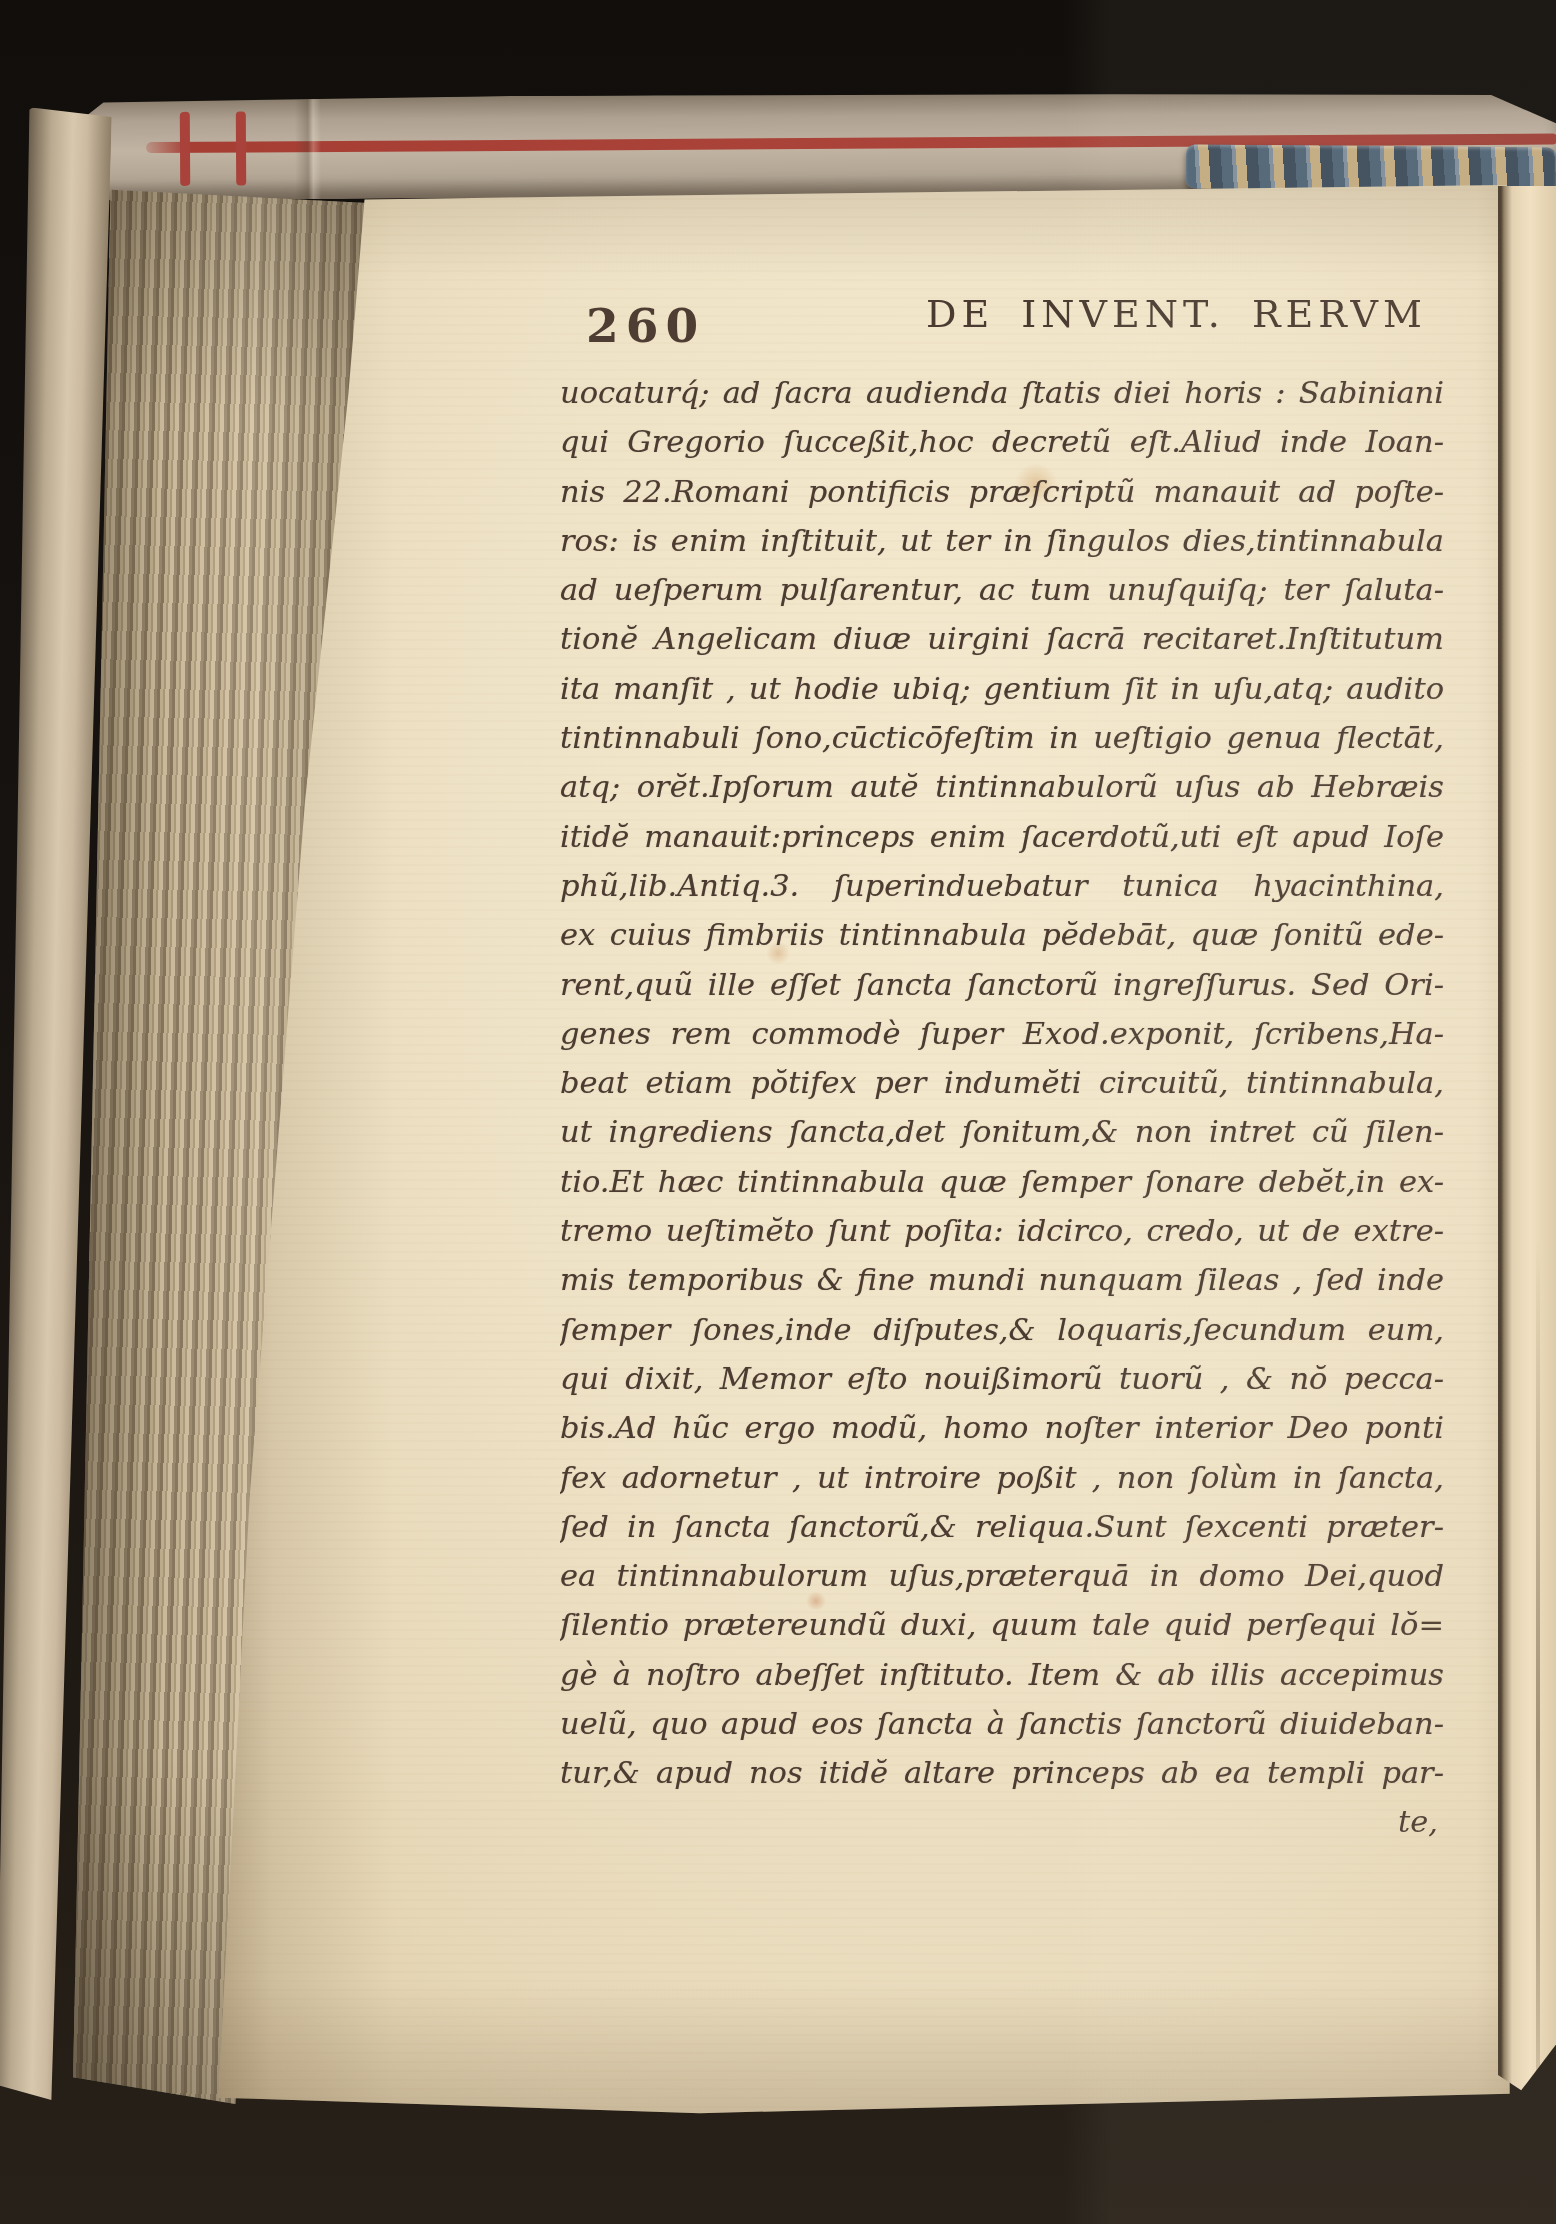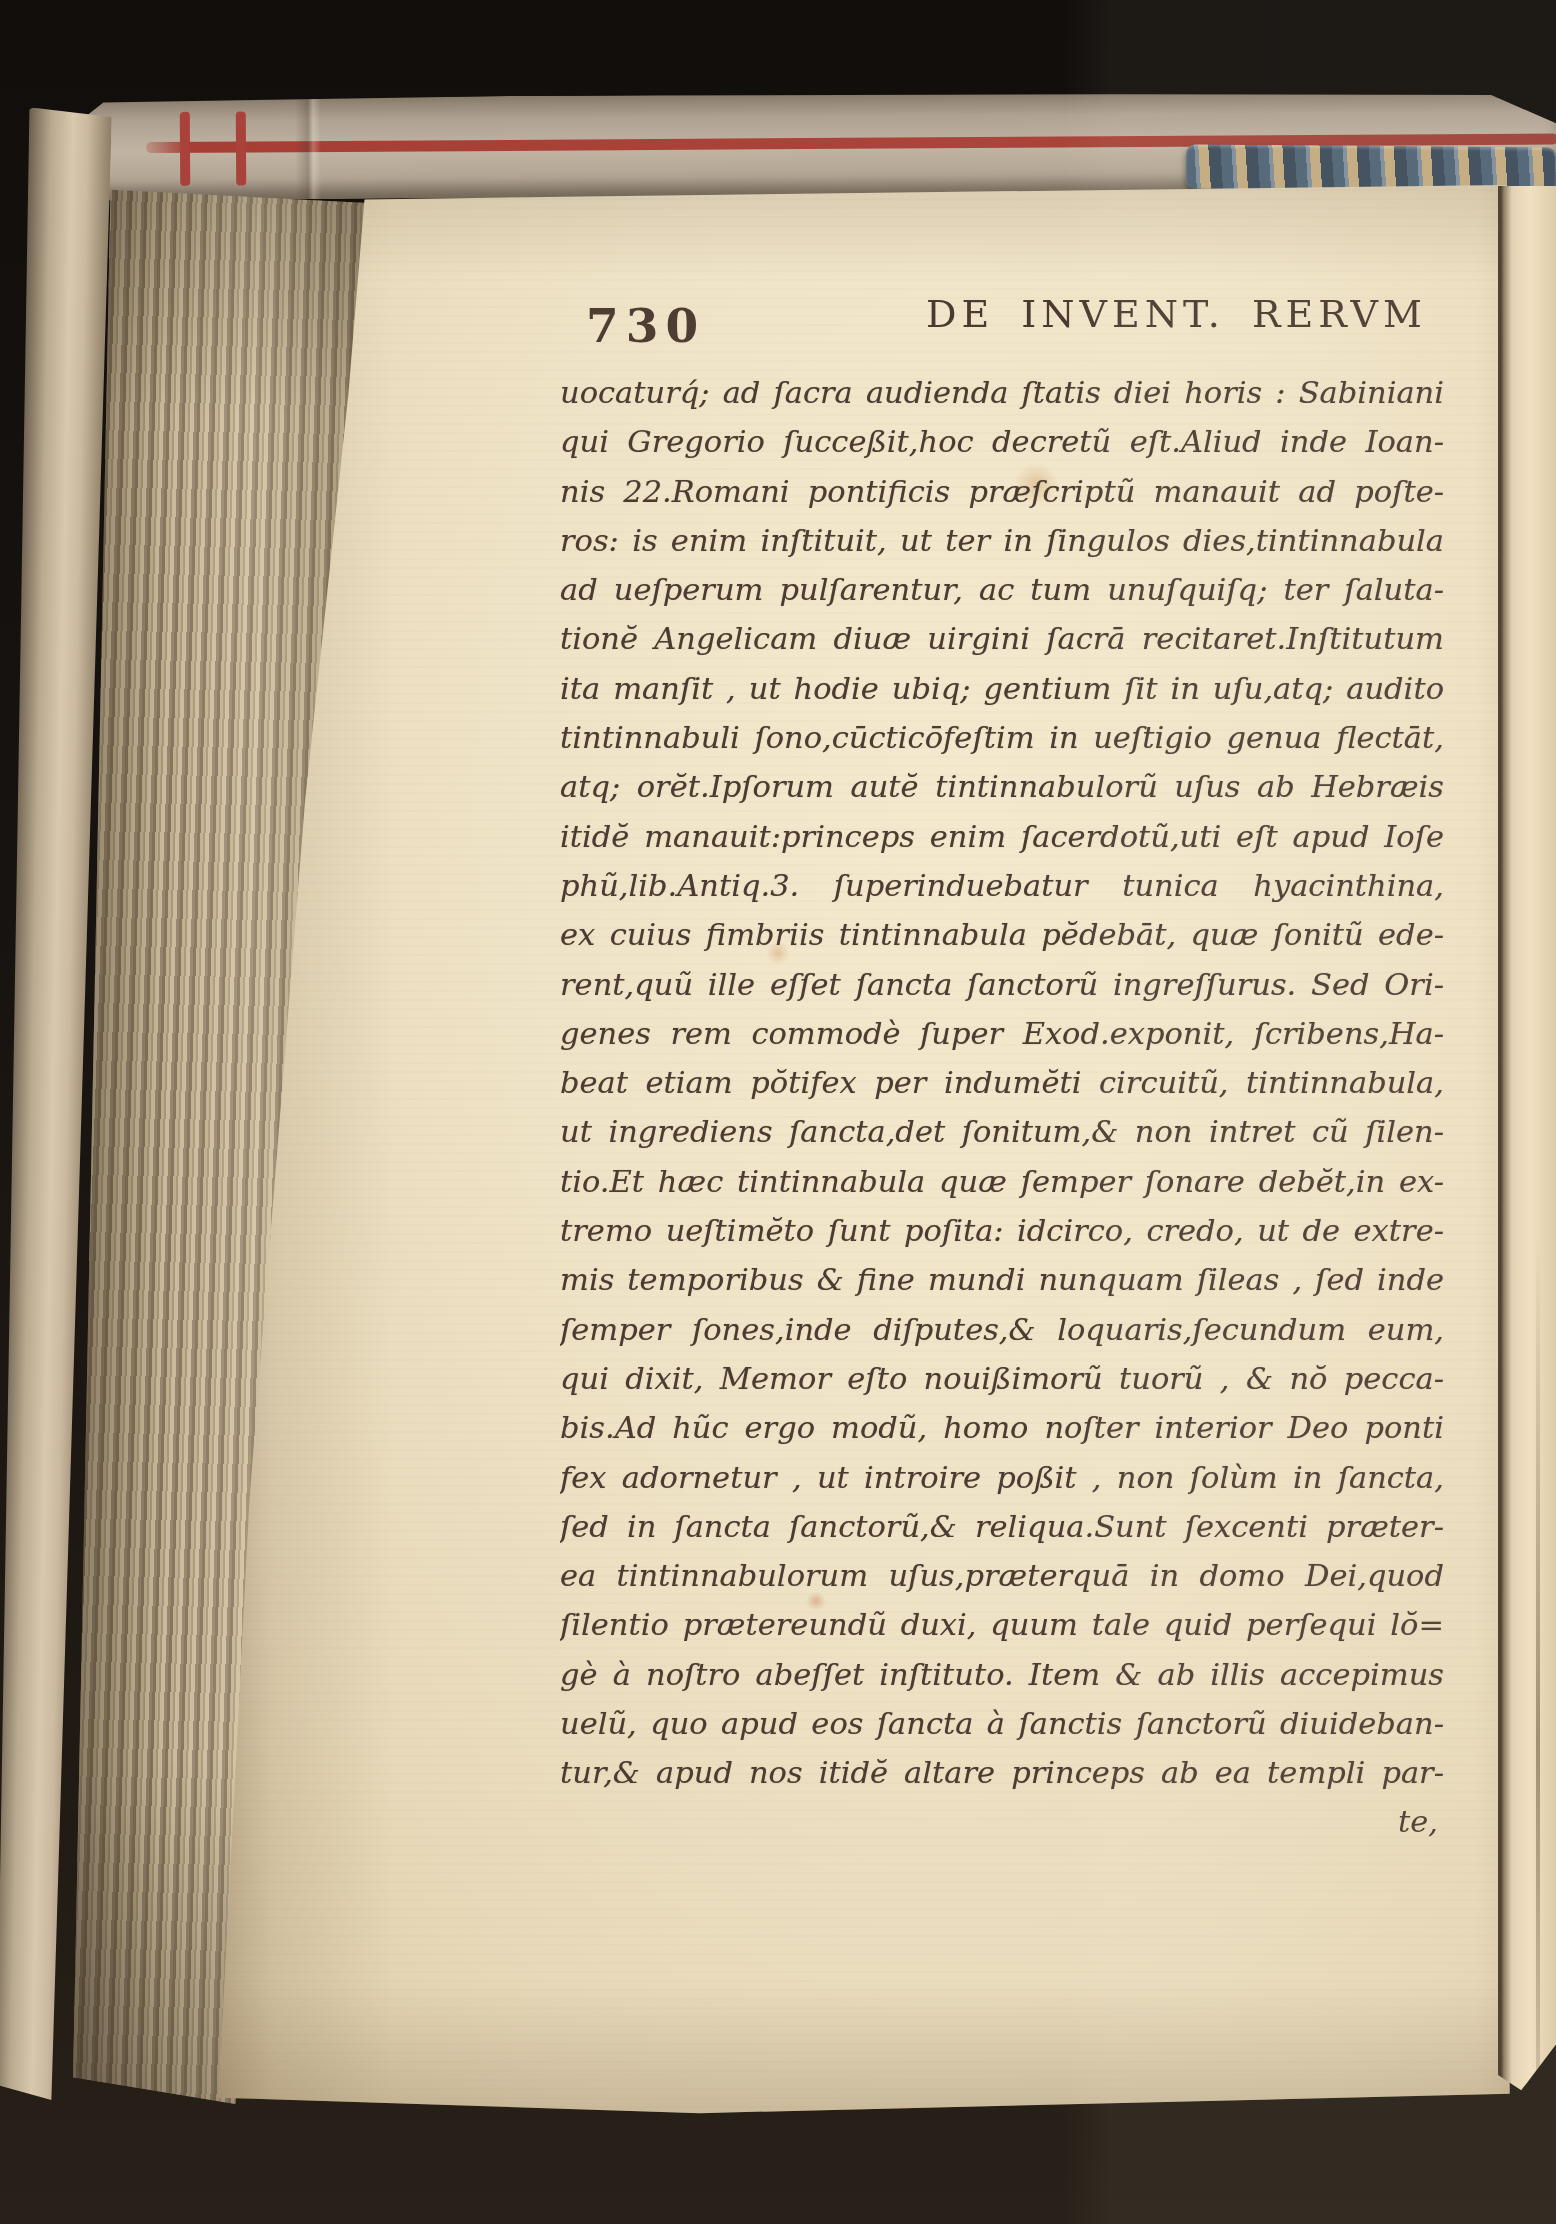--- a/index.html
+++ b/index.html
@@ -153,21 +153,21 @@
   <div class="fox-spot fox-3"></div>
   <div class="fox-spot fox-4"></div>
 </div>
 
 <div class="gutter-strip">
   <div class="gutter-crease"></div>
 </div>
 
 <div class="text-block">
   <div class="header-row">
-    <span class="page-number">730</span>
+    <span class="page-number">260</span>
     <span class="running-header">DE INVENT. RERVM</span>
   </div>
   <div class="text-lines">
       <div class="text-line">uocaturq́; ad ſacra audienda ſtatis diei horis : Sabiniani</div>
       <div class="text-line">qui Gregorio ſucceßit,hoc decretũ eſt.Aliud inde Ioan-</div>
       <div class="text-line">nis 22.Romani pontificis præſcriptũ manauit ad poſte-</div>
       <div class="text-line">ros: is enim inſtituit, ut ter in ſingulos dies,tintinnabula</div>
       <div class="text-line">ad ueſperum pulſarentur, ac tum unuſquiſq; ter ſaluta-</div>
       <div class="text-line">tionĕ Angelicam diuæ uirgini ſacrā recitaret.Inſtitutum</div>
       <div class="text-line">ita manſit , ut hodie ubiq; gentium ſit in uſu,atq; audito</div>

